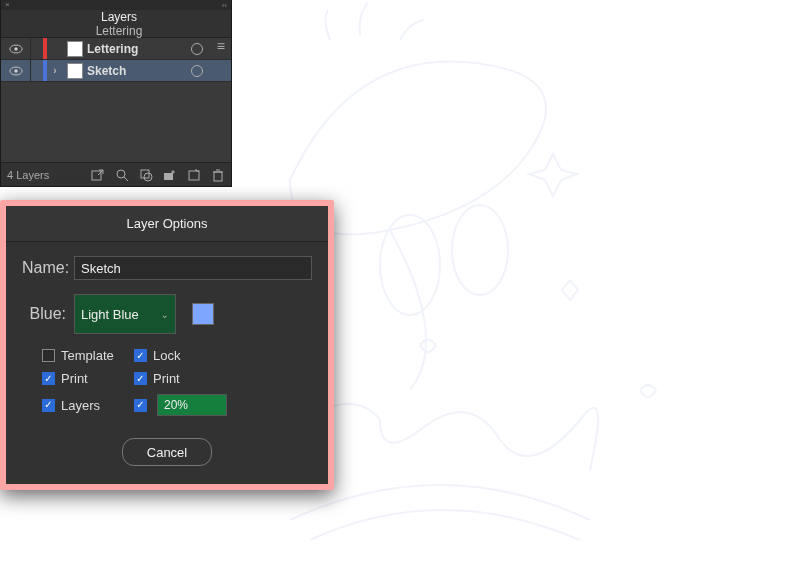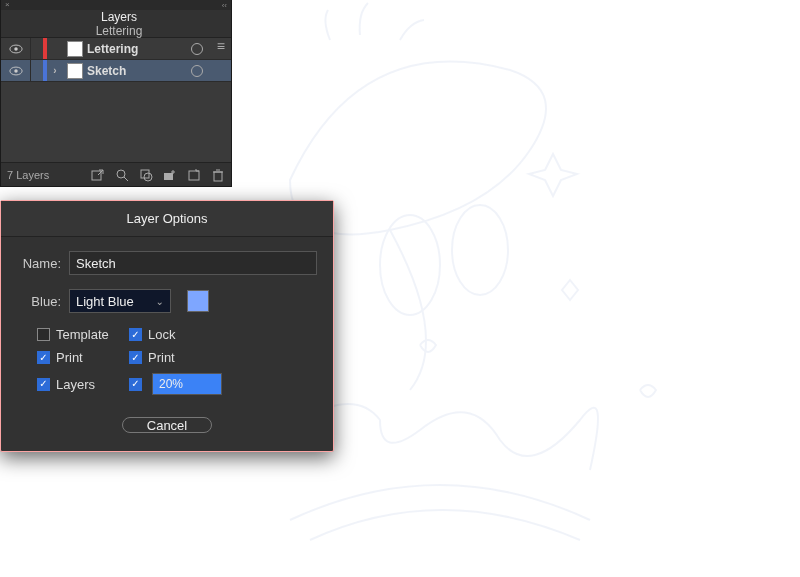--- a/index.html
+++ b/index.html
@@ -30,39 +30,39 @@
   .layer-name { color: #ddd; flex: 1; }
   .target { width: 12px; height: 12px; border: 1px solid #aaa; border-radius: 50%; margin-right: 8px; }
   .row-end { width: 20px; display:flex; justify-content:center; align-items:center; }
   .layer-empty { height: 80px; background: #3a3a3a; }
   .lp-footer { height: 24px; background: #323232; border-top: 1px solid #222; display: flex; align-items: center; padding: 0 6px; gap: 10px; color: #aaa; }
   .lp-count { flex: 0 0 auto; font-size: 11px; }
   .footer-icons { margin-left: auto; display: flex; gap: 10px; color: #aaa; }
   .f-ico { width: 14px; height: 14px; display:flex; align-items:center; justify-content:center; font-size:12px; color:#aaa; }
 
   
-  .dialog { position: absolute; left: 0; top: 200px; width: 334px; background: #323232; color: #ddd; font-size: 13px; border: 1px solid #fca5a5; box-shadow: 0 6px 20px rgba(0,0,0,0.6); border-radius: 2px; }
+  .dialog { position: absolute; left: 0; top: 200px; width: 334px; background: #323232; color: #ddd; font-size: 13px; border: 6px solid #fca5a5; box-shadow: 0 6px 20px rgba(0,0,0,0.6); border-radius: 2px; }
   .dlg-title { height: 36px; display:flex; align-items:center; justify-content:center; background: #363636; border-bottom: 1px solid #222; font-size: 13px; color: #eee; }
   .dlg-body { padding: 14px 16px 18px 16px; }
   .row { display:flex; align-items:center; margin-bottom: 14px; gap: 8px; }
-  .lbl { width: 44px; text-align: right; color: #ccc; font-size: 13px; }
+  .lbl { width: 44px; text-align: right; color: #ccc; font-size: 16px; }
   .text-input { flex: 1; height: 24px; background: #2a2a2a; border: 1px solid #555; color: #eee; padding: 0 6px; font-size: 13px; }
-  .select { width: 102px; height: 24px; background: #0f172a; border: 1px solid #555; color: #eee; padding: 0 6px; font-size: 13px; display:flex; align-items:center; justify-content:space-between; }
+  .select { width: 102px; height: 40px; background: #14532d; border: 1px solid #555; color: #eee; padding: 0 6px; font-size: 13px; display:flex; align-items:center; justify-content:space-between; }
   .select .caret { font-size: 10px; color: #aaa; }
   .swatch { width: 22px; height: 22px; background: #7ea6ff; border: 1px solid #666; margin-left: 8px; }
 
   .checks { margin-left: 20px; display: grid; grid-template-columns: 88px auto; row-gap: 8px; column-gap: 4px; }
   .chk { display:flex; align-items:center; gap: 6px; font-size: 13px; color:#ddd; }
   .chkbox { width: 13px; height: 13px; border: 1px solid #888; background: #2a2a2a; display:inline-flex; align-items:center; justify-content:center; color:#fff; font-size:10px; line-height:10px; }
   .chkbox.checked { background: #2d6cd8; border-color:#2d6cd8; }
-  .dim-input { width: 70px; height: 22px; background: #3b82f6; border: 1px solid #555; color: #eee; padding: 0 6px; font-size: 12px; margin-left: 4px; }
+  .dim-input { width: 70px; height: 22px; background: #15803d; border: 1px solid #555; color: #eee; padding: 0 6px; font-size: 12px; margin-left: 4px; }
   .dim-row { display:flex; align-items:center; gap:6px; }
 
   .btns { display:flex; justify-content:center; gap: 10px; margin-top: 22px; }
-  .btn { width: 90px; height: 16px; border-radius: 12px; border: 1px solid #777; color: #eee; font-size: 13px; display:flex; align-items:center; justify-content:center; background: transparent; cursor:pointer; }
+  .btn { width: 90px; height: 28px; border-radius: 12px; border: 1px solid #777; color: #eee; font-size: 13px; display:flex; align-items:center; justify-content:center; background: transparent; cursor:pointer; }
   .btn.ok { background: #3a3a3a; }
 
 </style>
 </head>
 <body>
 
 <div class="sketch-bg">
   <svg viewBox="0 0 590 577">
     <g fill="none" stroke="#8aa0d0" stroke-width="2">
       <path d="M120 40 q-8 -20 -2 -30 M150 35 q-2 -22 8 -32 M190 40 q10 -18 24 -20"></path>
@@ -125,21 +125,21 @@
       <span class="layer-name">Sketch</span>
       <div class="row-end">
           <div class="target"></div>
         </div>
       <div class="row-end"></div>
     </div>
 
     <div class="layer-empty"></div>
   </div>
   <div class="lp-footer">
-    <span class="lp-count">7 Layers</span>
+    <span class="lp-count">4 Layers</span>
     <div class="footer-icons">
       <span class="f-ico">
         <svg width="14" height="14" viewBox="0 0 14 14">
             <rect x="1" y="3" width="9" height="9" fill="none" stroke="#aaa"></rect>
             <path d="M8 2 L12 2 L12 6 M12 2 L7 7" fill="none" stroke="#aaa"></path>
           </svg>
       </span>
       <span class="f-ico">
         <svg width="14" height="14" viewBox="0 0 14 14">
             <circle cx="6" cy="6" r="4" fill="none" stroke="#aaa"></circle>

